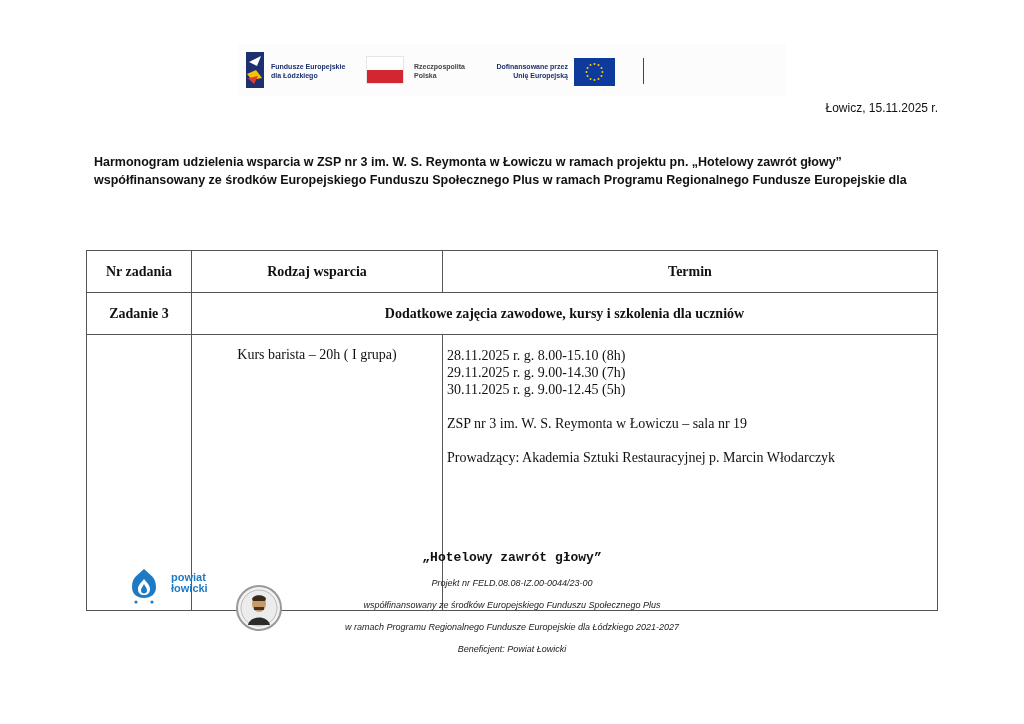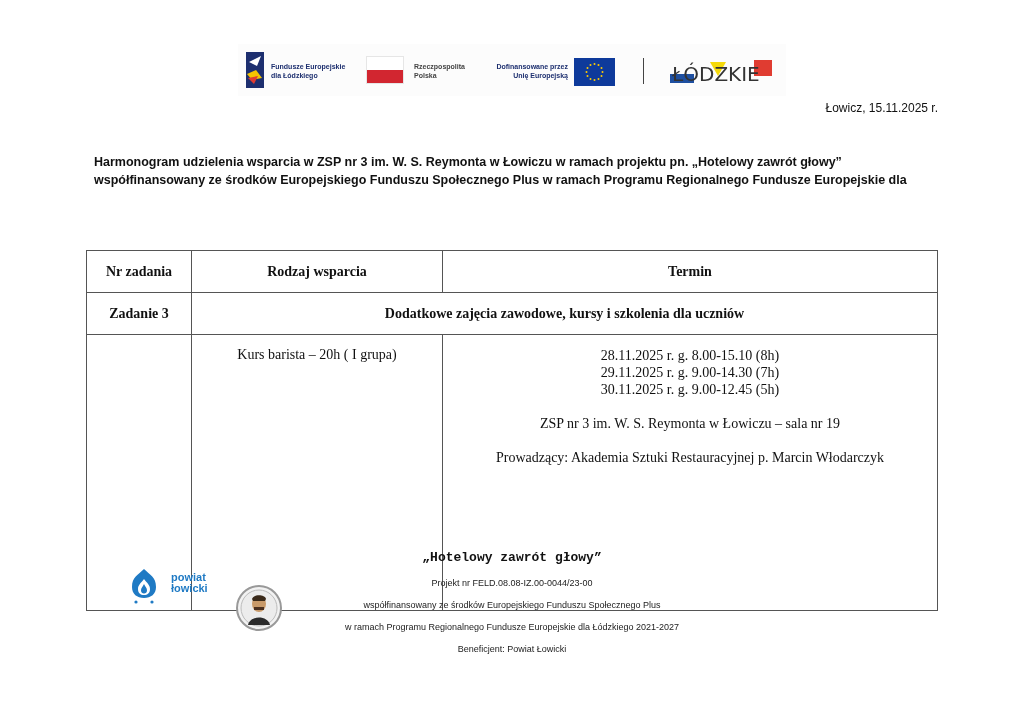--- a/index.html
+++ b/index.html
@@ -25,26 +25,26 @@
 
   
   table.sched { position:absolute; left:86px; top:250px; width:852px; border-collapse:collapse; font-family:"Liberation Serif", serif; font-size:14px; }
   table.sched td, table.sched th { border:1px solid #555; padding:12px 4px; }
   th { font-weight:bold; height:17px; line-height:17px; }
   .c1 { width:96px; }
   .c2 { width:242px; }
   .row2 td { font-weight:bold; height:17px; line-height:17px; }
   .row3 td { height:251px; vertical-align:top; }
   .kurs { text-align:center; line-height:16px; padding-top:0; }
-  .termin { text-align:center; line-height:17px; padding-top:33px; }
+  .termin { line-height:17px; padding-top:33px; }
   .termin .gap { height:17px; }
 
   
   .ft-title { position:absolute; left:0; width:1024px; top:550px; text-align:center; font-family:Liberation Mono, monospace; font-weight:bold; font-size:13px; }
-  .ft-line { position:absolute; left:0; width:1024px; text-align:center; font-size:9px; color:#222; }
+  .ft-line { position:absolute; left:0; width:1024px; text-align:center; font-size:9px; color:#222;font-style:italic; }
   .powiat-logo { position:absolute; left:128px; top:567px; width:32px; height:38px; }
   .powiat-text { position:absolute; left:171px; top:572px; font-size:11px; line-height:11px; font-weight:bold; color:#1f7ac4; }
   .medal { position:absolute; left:236px; top:585px; width:46px; height:46px; border-radius:50%; border:2px solid #999; box-sizing:border-box; background:#f2f2f2; overflow:hidden; }
 </style>
 </head>
 <body>
 
 <div class="logo-strip">
   <svg class="fe-logo" viewBox="0 0 18 36">
     <rect x="0" y="0" width="18" height="36" fill="#1d2f6f"></rect>
@@ -79,28 +79,20 @@
         <circle cx="24.5" cy="21" r="1"></circle>
       <circle cx="20.5" cy="22" r="1"></circle>
         <circle cx="16.5" cy="21" r="1"></circle>
         <circle cx="13.5" cy="18" r="1"></circle>
       <circle cx="12.5" cy="14" r="1"></circle>
         <circle cx="13.5" cy="10" r="1"></circle>
         <circle cx="16.5" cy="7" r="1"></circle>
     </g>
   </svg>
   <div class="sep"></div>
-  <div class="lodz">
-    <svg style="position:absolute;left:0;top:0" width="110" height="30">
-      <rect x="2" y="18" width="24" height="9" fill="#1e4fa0"></rect>
-      <polygon points="42,6 58,6 50,20" fill="#f5d90a"></polygon>
-      <rect x="86" y="4" width="18" height="16" fill="#e03c31"></rect>
-    </svg>
-    <span class="lodz-word">ŁÓDZKIE</span>
-  </div>
 </div>
 
 <div class="date">Łowicz, 15.11.2025 r.</div>
 
 <div class="title">
   <div>Harmonogram udzielenia wsparcia w ZSP nr 3 im. W. S. Reymonta w Łowiczu  w ramach projektu pn. „Hotelowy zawrót głowy”</div>
   <div>współfinansowany ze środków Europejskiego Funduszu Społecznego Plus w ramach Programu Regionalnego Fundusze Europejskie dla</div>
 </div>
 
 <table class="sched">

